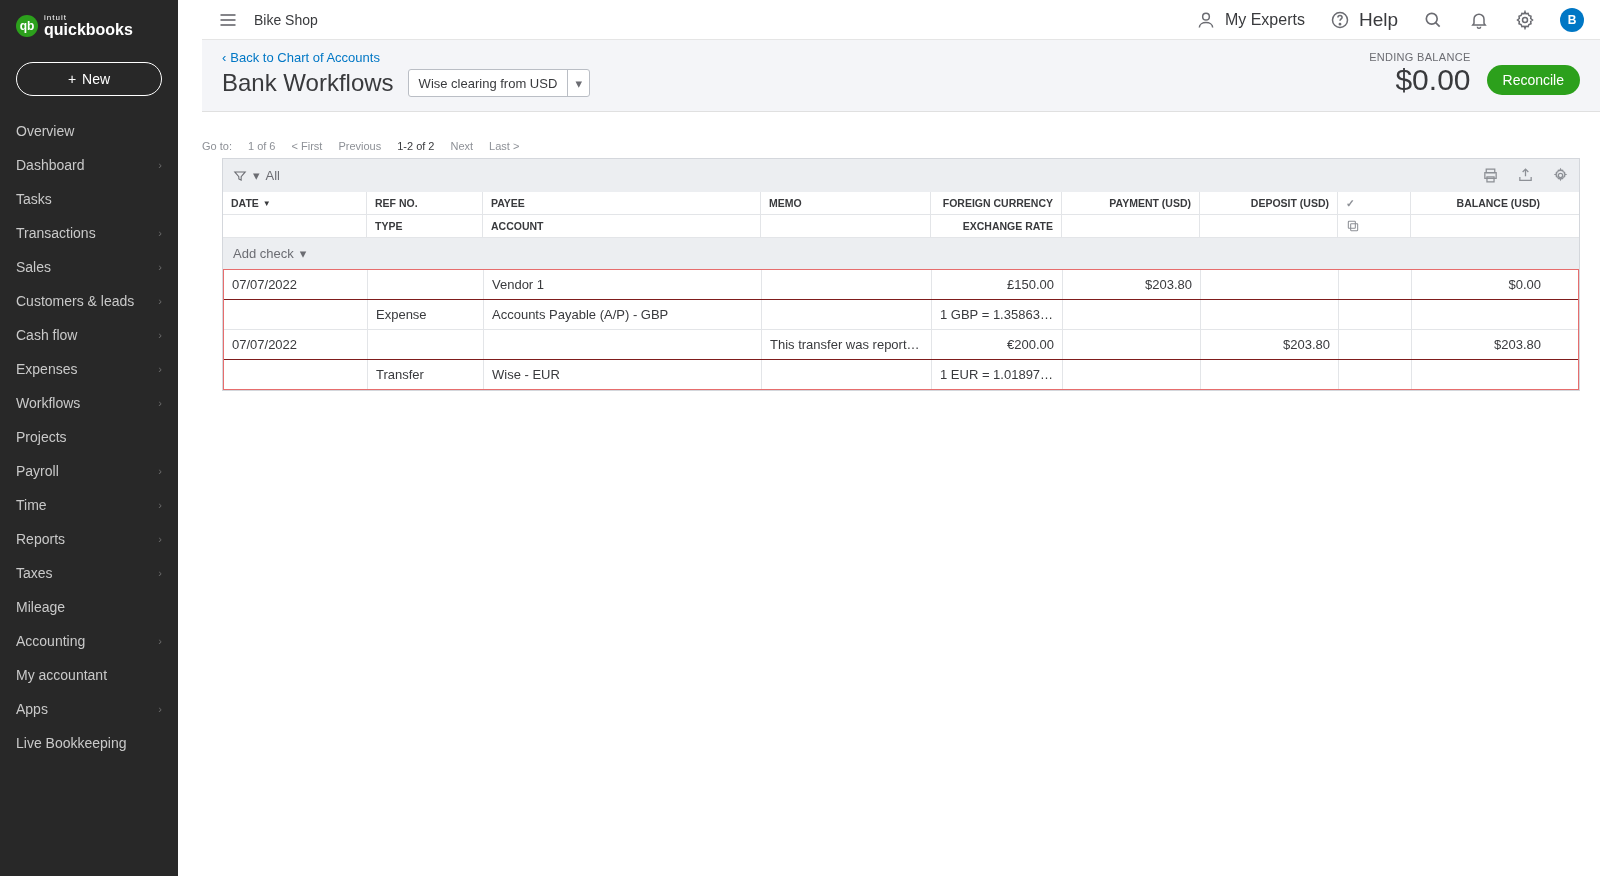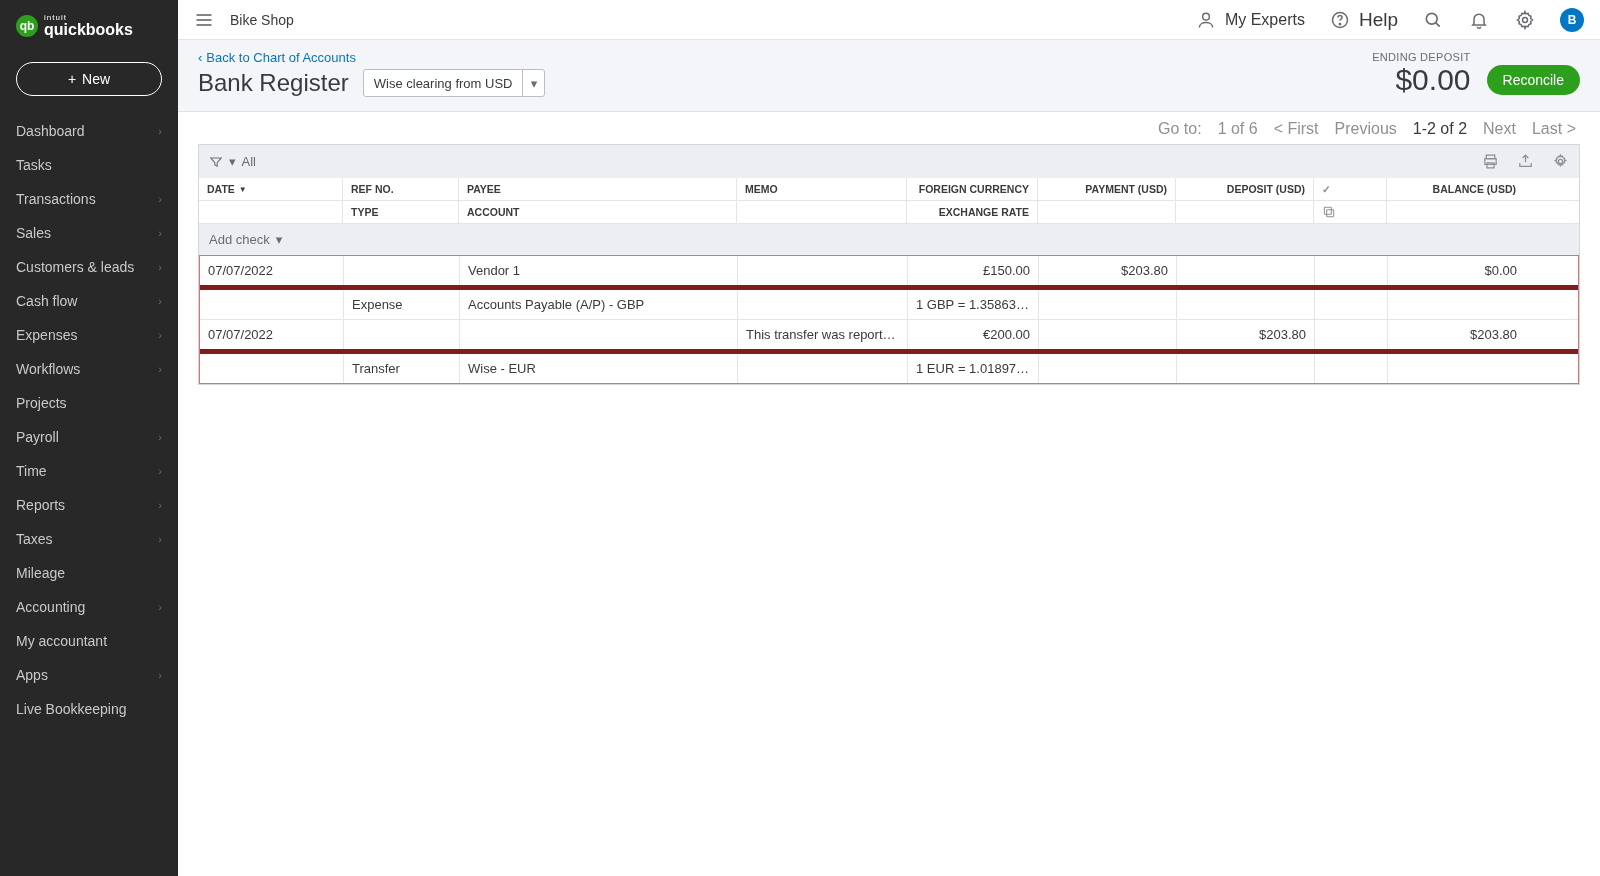--- a/index.html
+++ b/index.html
@@ -1,17 +1,17 @@
 <!DOCTYPE html>
 <html><head>
 <meta charset="utf-8">
 <style>
 * { box-sizing: border-box; margin: 0; padding: 0; }
 body { font-family: -apple-system, BlinkMacSystemFont, "Segoe UI", Arial, sans-serif; font-size: 13px; color: #393a3d; overflow: hidden; }
-.app { display: flex; height: 876px; width: 1600px; }
+.app { display: flex; height: 876px; width: 1600px; gap: 24px; }
 
 
 .sidebar { width: 178px; background: #282828; color: #fff; display: flex; flex-direction: column; padding-top: 10px; }
 .logo { display: flex; align-items: center; gap: 6px; padding: 4px 16px 14px 16px; }
 .logo-circle { width: 22px; height: 22px; background: #2ca01c; border-radius: 50%; display:flex; align-items:center; justify-content:center; color:#fff; font-weight:bold; font-size:12px; }
 .logo-text { display:flex; flex-direction:column; line-height:1; }
 .logo-top { font-size: 8px; letter-spacing:1px; }
 .logo-main { font-size: 16px; font-weight: 600; }
 .new-btn { margin: 10px 16px 18px 16px; height: 34px; border:1.5px solid #fff; background:transparent; color:#fff; border-radius: 17px; display:flex; align-items:center; justify-content:center; gap:6px; font-size:14px; font-weight:500; cursor:pointer; }
 .nav { list-style:none; }
@@ -36,21 +36,21 @@
 .page-title { font-size:24px; font-weight:400; color:#393a3d; }
 .acct-select { display:flex; align-items:center; border:1px solid #babec5; border-radius:3px; background:#fff; height:28px; }
 .acct-select span { padding:0 10px; font-size:13px; color:#393a3d; }
 .acct-select .dd { border-left:1px solid #babec5; width:22px; display:flex; align-items:center; justify-content:center; height:100%; color:#6b6c72; }
 .bal-block { text-align:right; display:flex; align-items:center; gap:16px; }
 .bal-label { font-size:11px; color:#6b6c72; letter-spacing:0.3px; }
 .bal-amt { font-size:30px; color:#393a3d; }
 .reconcile { background:#2ca01c; border:none; color:#fff; border-radius:16px; padding:7px 16px; font-size:14px; cursor:pointer;margin-top:12px; }
 
 
-.pager { display:flex; justify-content:flex-end; gap:16px; padding:8px 24px 6px 0; font-size:16px; color:#8d9096; }
+.pager { display:flex; gap:16px; padding:8px 24px 6px 0; font-size:11px; color:#8d9096;margin-top:20px; }
 .pager span { cursor:default; }
 .pager .active { color:#393a3d; }
 .pager .link { cursor:pointer; }
 
 
 .register { margin: 0 20px 20px 20px; }
 .reg-toolbar { background:#eceef1; border:1px solid #d4d7dc; border-bottom:none; padding:8px 10px; display:flex; align-items:center; }
 .filter { display:flex; align-items:center; gap:6px; color:#6b6c72; font-size:13px; cursor:pointer; }
 .tool-icons { margin-left:auto; display:flex; gap:18px; color:#8d9096; }
 .tool-icons span { cursor:pointer; }
@@ -74,21 +74,21 @@
 .hright { justify-content:flex-end; }
 .sort-arrow { margin-left:4px; font-size:8px; }
 .copy-ic { color:#8d9096; }
 
 .addrow { background:#eceef1; padding:8px 10px; font-size:13px; color:#6b6c72; display:flex; align-items:center; gap:6px; cursor:pointer; }
 
 .tx-block { border:1.5px solid #e66d6d; }
 .tx { display:flex; flex-direction:column; }
 .tx + .tx { border-top:1px solid #e3e5e8; }
 .trow { display:flex; }
-.trow + .trow { border-top:5px solid #7f1d1d; }
+.trow + .trow { border-top:1px solid #7f1d1d; }
 .tcell { padding:7px 8px; font-size:13px; color:#393a3d; white-space:nowrap; overflow:hidden; text-overflow:ellipsis; }
 .tright { text-align:right; }
 
 svg { display:block; }
 </style>
 </head>
 <body>
 
 <div class="app">
 
@@ -98,20 +98,23 @@
       <div class="logo-text">
         <span class="logo-top">intuit</span>
         <span class="logo-main">quickbooks</span>
       </div>
     </div>
     <button class="new-btn">
       <span>+</span>
       <span>New</span>
     </button>
     <ul class="nav" id="nav">
+        <li>
+          <span>Overview</span>
+        </li>
         <li>
           <span>Dashboard</span>
           <span class="chev">›</span>
         </li>
         <li>
           <span>Tasks</span>
         </li>
         <li>
           <span>Transactions</span>
           <span class="chev">›</span>
@@ -228,30 +231,30 @@
       </div>
     </div>
 
     <div class="page-head">
       <div>
         <div class="backlink">
           <span>‹</span>
           <span>Back to Chart of Accounts</span>
         </div>
         <div class="title-row">
-          <div class="page-title">Bank Register</div>
+          <div class="page-title">Bank Workflows</div>
           <div class="acct-select">
             <span>Wise clearing from USD</span>
             <div class="dd">▾</div>
           </div>
         </div>
       </div>
       <div class="bal-block">
         <div>
-          <div class="bal-label">ENDING DEPOSIT</div>
+          <div class="bal-label">ENDING BALANCE</div>
           <div class="bal-amt">$0.00</div>
         </div>
         <button class="reconcile">Reconcile</button>
       </div>
     </div>
 
     <div class="pager">
       <span>Go to:</span>
       <span>1 of 6</span>
       <span class="link">&lt; First</span>

